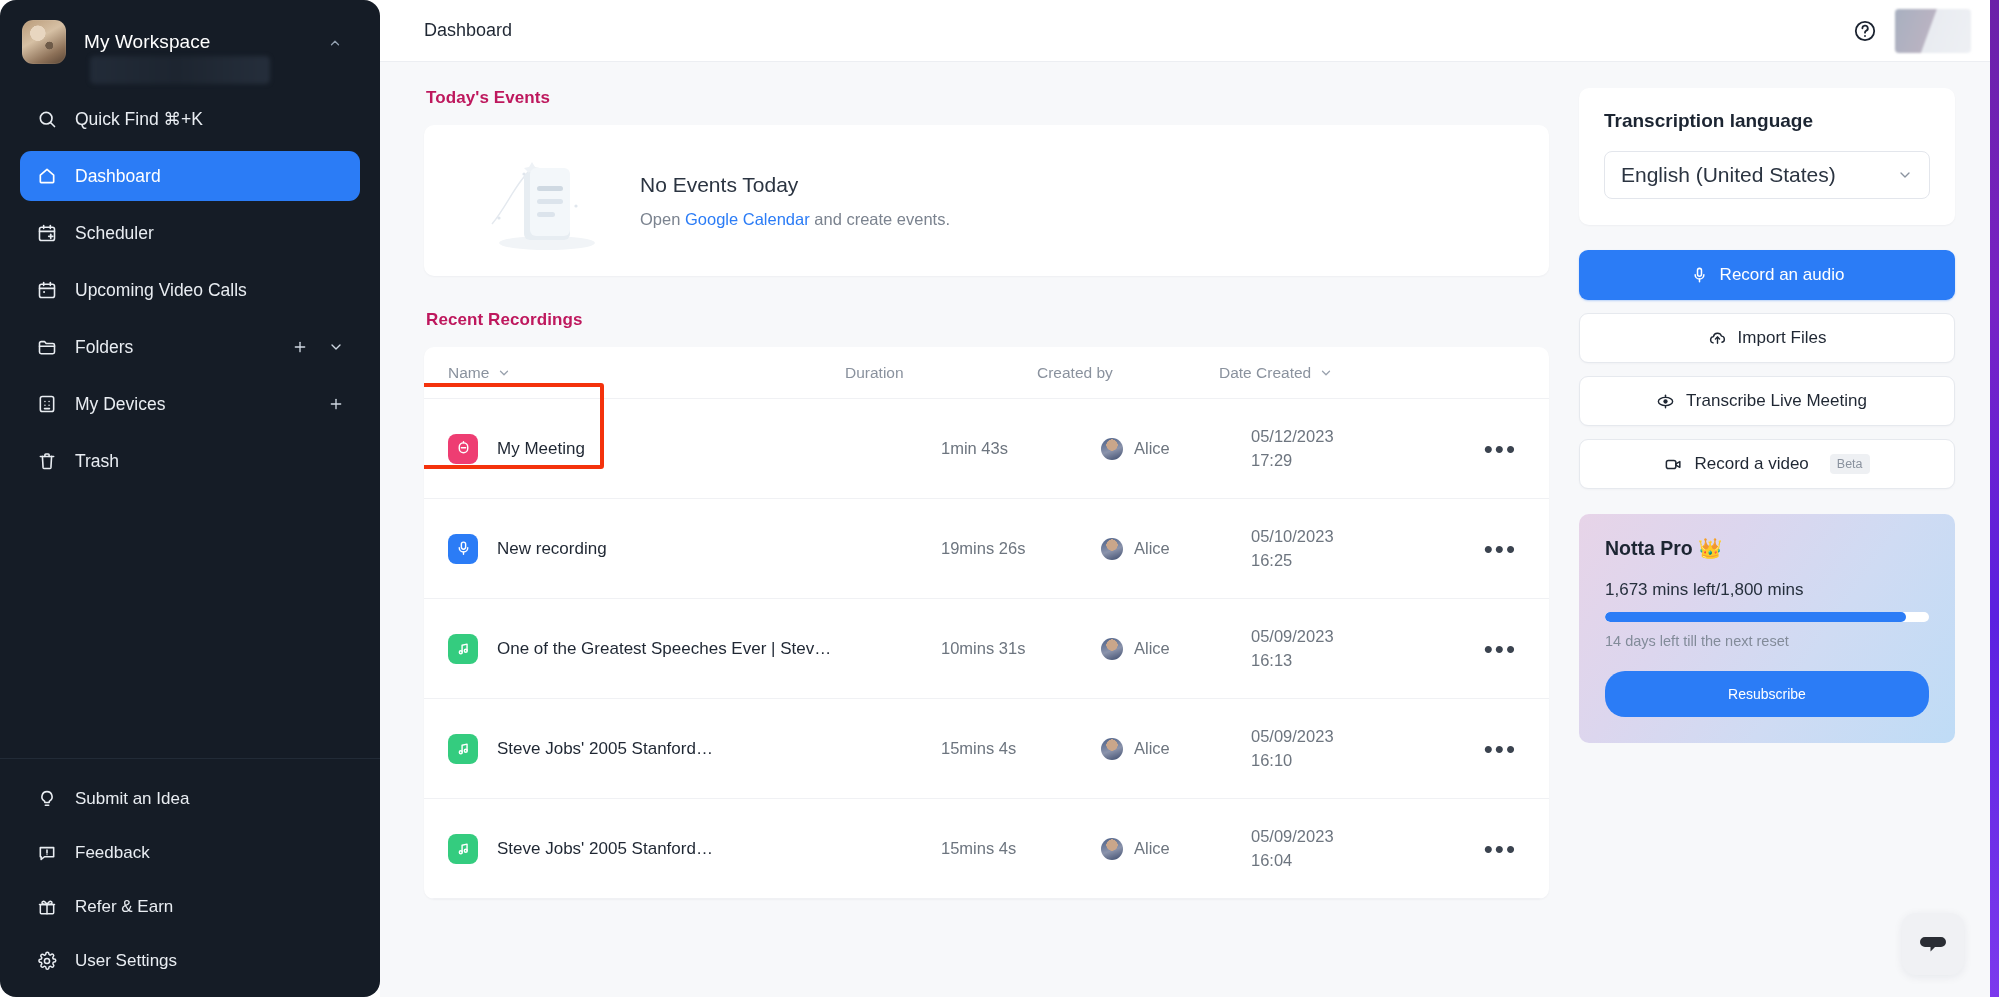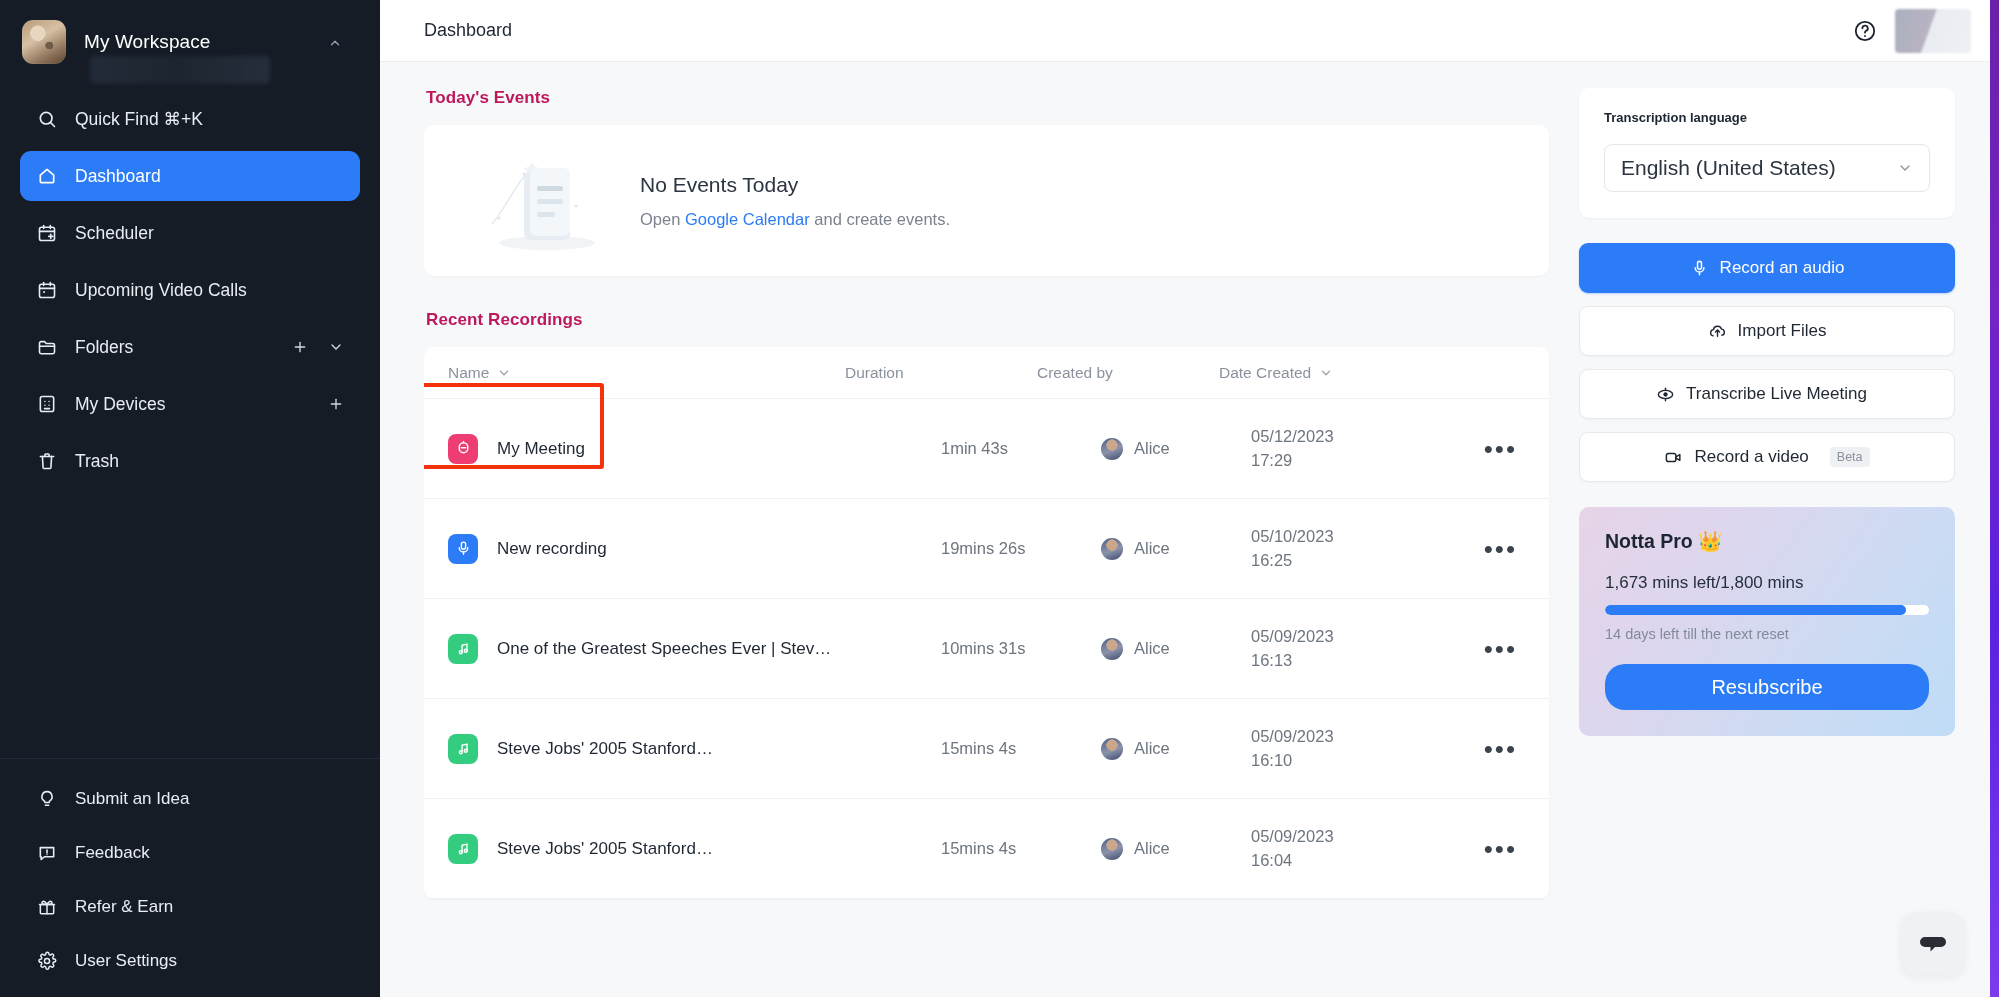--- a/index.html
+++ b/index.html
@@ -11,20 +11,21 @@
   }
   .app { position: relative; width: 1999px; height: 997px; display: flex; }
 
   
   .sidebar {
     width: 380px; height: 997px;
     background: #151c26;
     display: flex; flex-direction: column;
     flex: 0 0 380px;
     position: relative;
+    border-radius: 16px;
   }
   .ws-header {
     display: flex; align-items: center;
     padding: 20px 22px 8px 22px;
     position: relative;
     cursor: pointer;
   }
   .ws-avatar {
     width: 44px; height: 44px; border-radius: 11px;
     background:
@@ -190,21 +191,21 @@
     border-radius: 3px;
     pointer-events: none;
   }
 
   
   .card {
     background: #fff; border-radius: 10px;
     padding: 22px 25px 26px 25px; margin-bottom: 25px;
     box-shadow: 0 1px 2px rgba(20,30,50,.04);
   }
-  .card-title { font-size: 13px; font-weight: 700; color: #1c2532; margin-bottom: 19px; }
+  .card-title { font-size: 19px; font-weight: 700; color: #1c2532; margin-bottom: 19px; }
   .select {
     height: 48px; border: 1px solid #e3e6ec; border-radius: 8px;
     display: flex; align-items: center; padding: 0 16px;
     font-size: 21px; color: #2b3441; cursor: pointer;
   }
   .select .chev { margin-left: auto; color: #8b939f; display: inline-flex; }
   .select .chev svg { width: 16px; height: 16px; }
 
   .btn {
     height: 50px; border-radius: 9px;
@@ -234,21 +235,21 @@
   .pro-mins { font-size: 17px; color: #26303d; margin-bottom: 12px; }
   .pro-bar {
     height: 10px; border-radius: 6px; background: #fff;
     overflow: hidden; margin-bottom: 11px;
   }
   .pro-bar-fill { height: 100%; background: #2b7cf6; border-radius: 6px; }
   .pro-reset { font-size: 14.5px; color: #828b99; margin-bottom: 22px; }
   .pro-btn {
     height: 46px; border-radius: 20px; background: #2b7cf6; color: #fff;
     display: flex; align-items: center; justify-content: center;
-    font-size: 20px; cursor: pointer;
+    font-size: 14px; cursor: pointer;
   }
 
   .chat-fab {
     position: absolute; right: 35px; bottom: 22px;
     width: 62px; height: 62px; border-radius: 14px;
     background: #f0f1f4;
     display: flex; align-items: center; justify-content: center;
     cursor: pointer;
     box-shadow: 0 2px 10px rgba(20,30,50,.07);
   }

